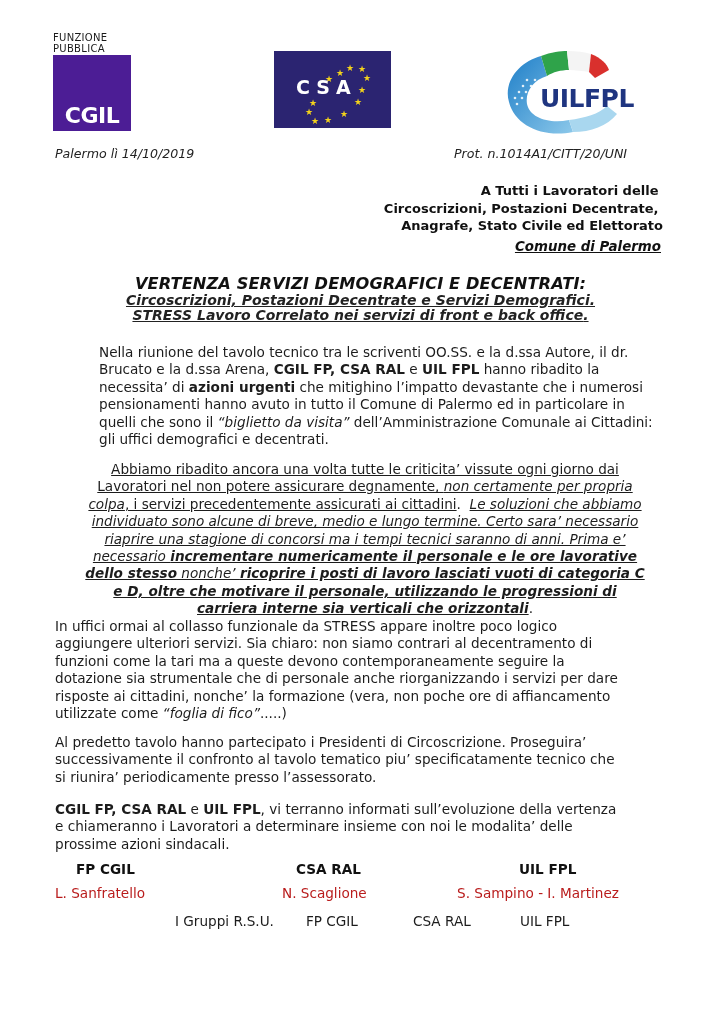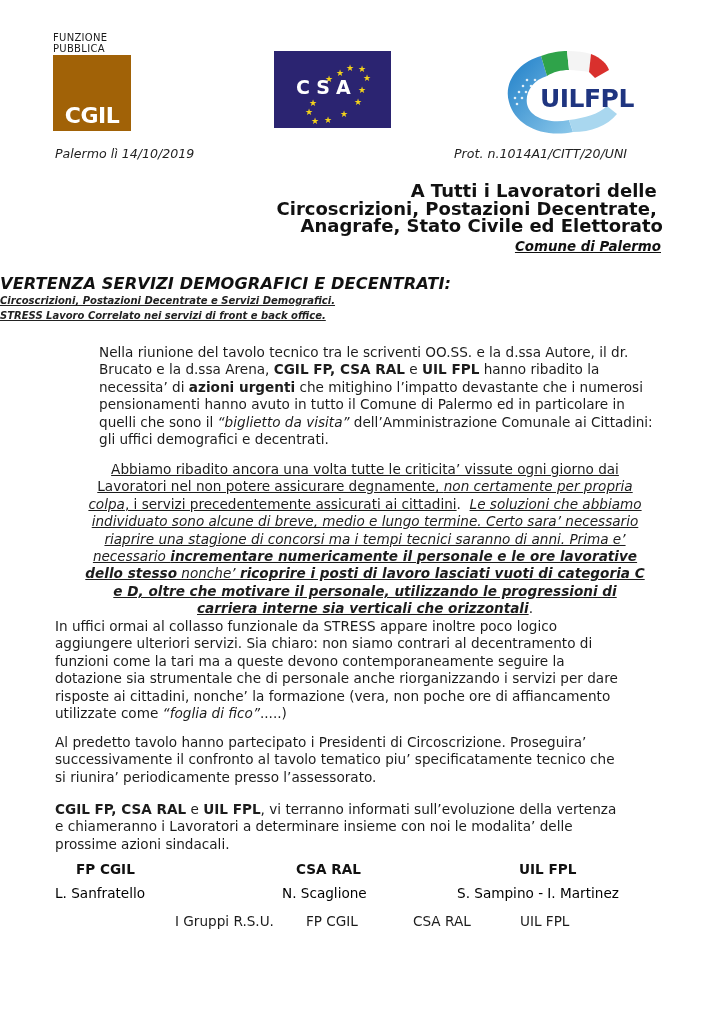--- a/index.html
+++ b/index.html
@@ -4,59 +4,59 @@
   <style>
     * { box-sizing: border-box; margin: 0; padding: 0; }
     html, body { width: 721px; height: 1024px; background: #ffffff; overflow: hidden; }
     body { position: relative; font-family: "DejaVu Sans", sans-serif; color: #1a1a1a; }
 
     .abs { position: absolute; }
 
     
     .logo-cgil { left: 53px; top: 32px; width: 78px; height: 100px; }
     .logo-cgil .fp-text { font-family: "DejaVu Sans", sans-serif; font-weight: normal; font-size: 10px; line-height: 11px; letter-spacing: 0.3px; color: #1a1a1a; }
-    .logo-cgil .red-box { margin-top: 1px; width: 78px; height: 76px; background: #a16207; position: relative; }
+    .logo-cgil .red-box { margin-top: 1px; width: 78px; height: 76px; background: #4c1d95; position: relative; }
     .logo-cgil .cgil-text { position: absolute; left: 0; right: 0; bottom: 3px; text-align: center; font-family: "DejaVu Sans", sans-serif; font-weight: bold; font-size: 22px; color: #ffffff; letter-spacing: -0.5px; }
 
     .logo-csa { left: 274px; top: 51px; width: 117px; height: 77px; background: #2b2471; }
     .logo-csa .csa-text { position: absolute; left: 22px; top: 25px; font-family: "DejaVu Sans", sans-serif; font-weight: bold; font-size: 19px; color: #ffffff; letter-spacing: 6px; }
     .logo-csa svg { position: absolute; left: 0; top: 0; }
 
     .logo-uil { left: 497px; top: 40px; width: 140px; height: 100px; }
     .logo-uil .uil-text { position: absolute; left: 43px; top: 44px; font-family: "DejaVu Sans", sans-serif; font-weight: bold; font-size: 25px; color: #1f3580; letter-spacing: -0.5px; }
 
     
     .meta { top: 146px; font-style: italic; font-size: 12.6px; color: #222; }
     .meta-left { left: 55px; }
     .meta-right { left: 454px; }
 
-    .recipient { right: 58px; top: 182px; text-align: right; font-weight: bold; font-size: 18px; line-height: 17.5px; color: #111; }
+    .recipient { right: 58px; top: 182px; text-align: right; font-weight: bold; font-size: 13px; line-height: 17.5px; color: #111; }
     .recipient .line { white-space: pre; }
     .comune { right: 60px; top: 239px; font-weight: bold; font-style: italic; font-size: 13.4px; text-decoration: underline; color: #111; margin-left: 8px; }
 
     
-    .title-block { left: 0; width: 721px; top: 274px; }
+    .title-block { left: 0; width: 721px; top: 274px; text-align: center; }
     .title-main { font-weight: bold; font-style: italic; font-size: 16.2px; color: #111; letter-spacing: 0.1px; }
-    .title-sub { font-weight: bold; font-style: italic; font-size: 10px; line-height: 15px; text-decoration: underline; color: #222; }
+    .title-sub { font-weight: bold; font-style: italic; font-size: 14px; line-height: 15px; text-decoration: underline; color: #222; }
 
     
     .para { left: 55px; width: 620px; font-size: 13.6px; line-height: 17.4px; color: #1c1c1c; }
     .p1 { top: 344px; margin-left: 44px; }
     .p2 { top: 461px; text-align: center; }
     .p3 { top: 618px; }
     .p4 { top: 734px; }
     .p5 { top: 801px; }
     .line-row { white-space: nowrap; display: block; }
     .ul { text-decoration: underline; }
     b, .b { font-weight: bold; }
     i, .i { font-style: italic; }
 
     
     .sig-head { top: 861px; font-weight: bold; font-size: 13.6px; color: #111; }
-    .sig-name { top: 885px; font-size: 13.6px; color: #000000; }
+    .sig-name { top: 885px; font-size: 13.6px; color: #b91c1c; }
     .rsu-row { top: 913px; font-size: 13.6px; color: #1c1c1c; margin-left: 8px; }
   </style>
 </head>
 <body>
 
 <div class="abs logo-cgil">
   <div class="fp-text">FUNZIONE</div>
   <div class="fp-text">PUBBLICA</div>
   <div class="red-box">
     <div class="cgil-text">CGIL</div>

